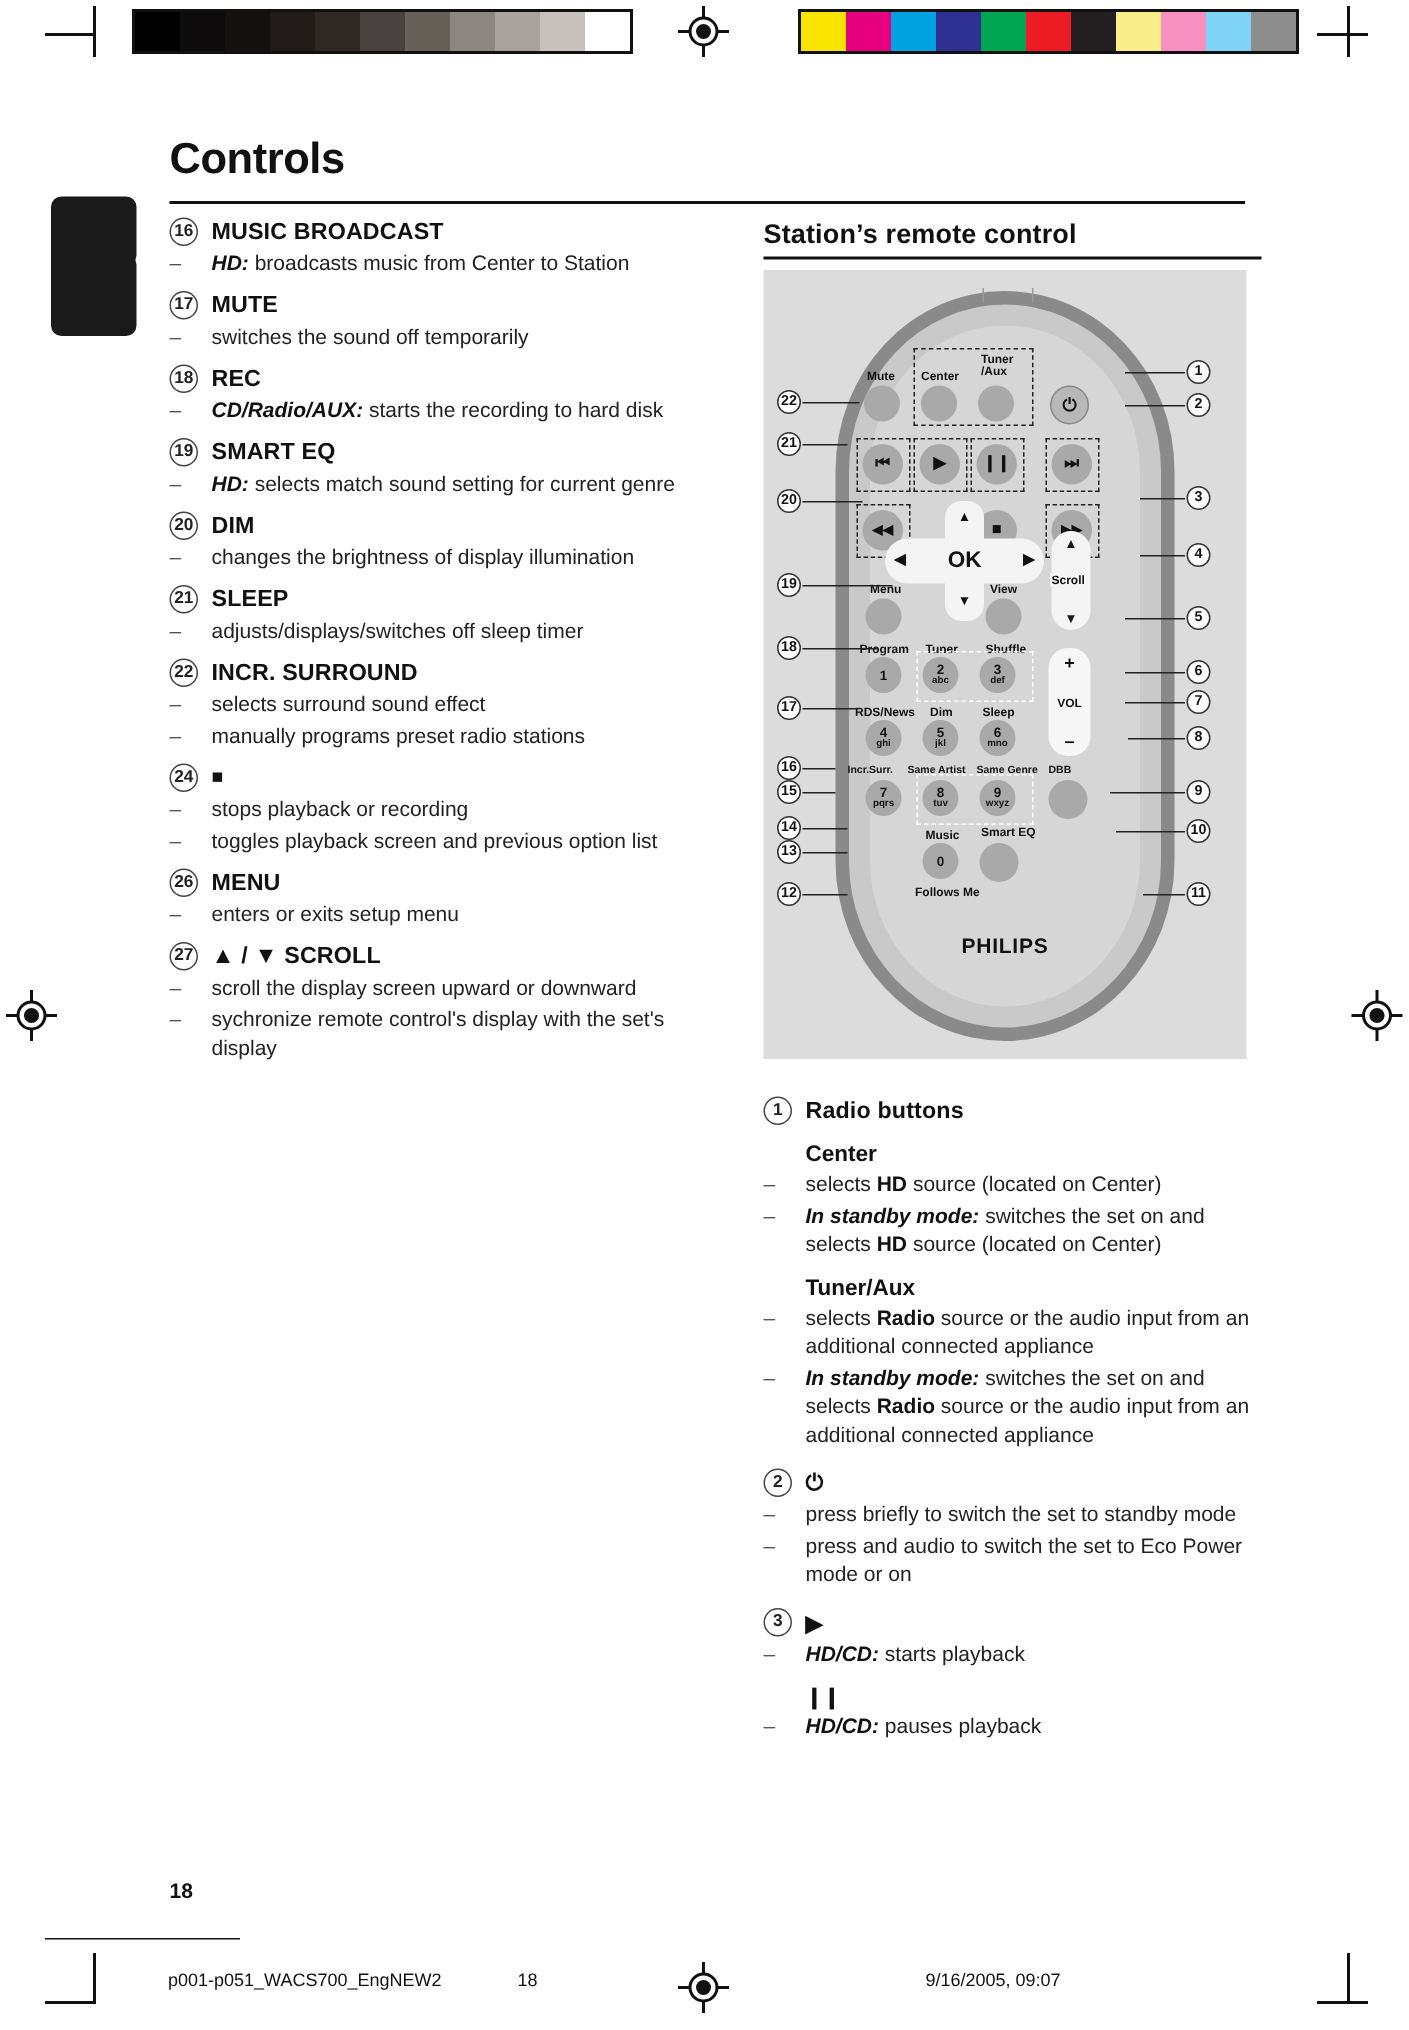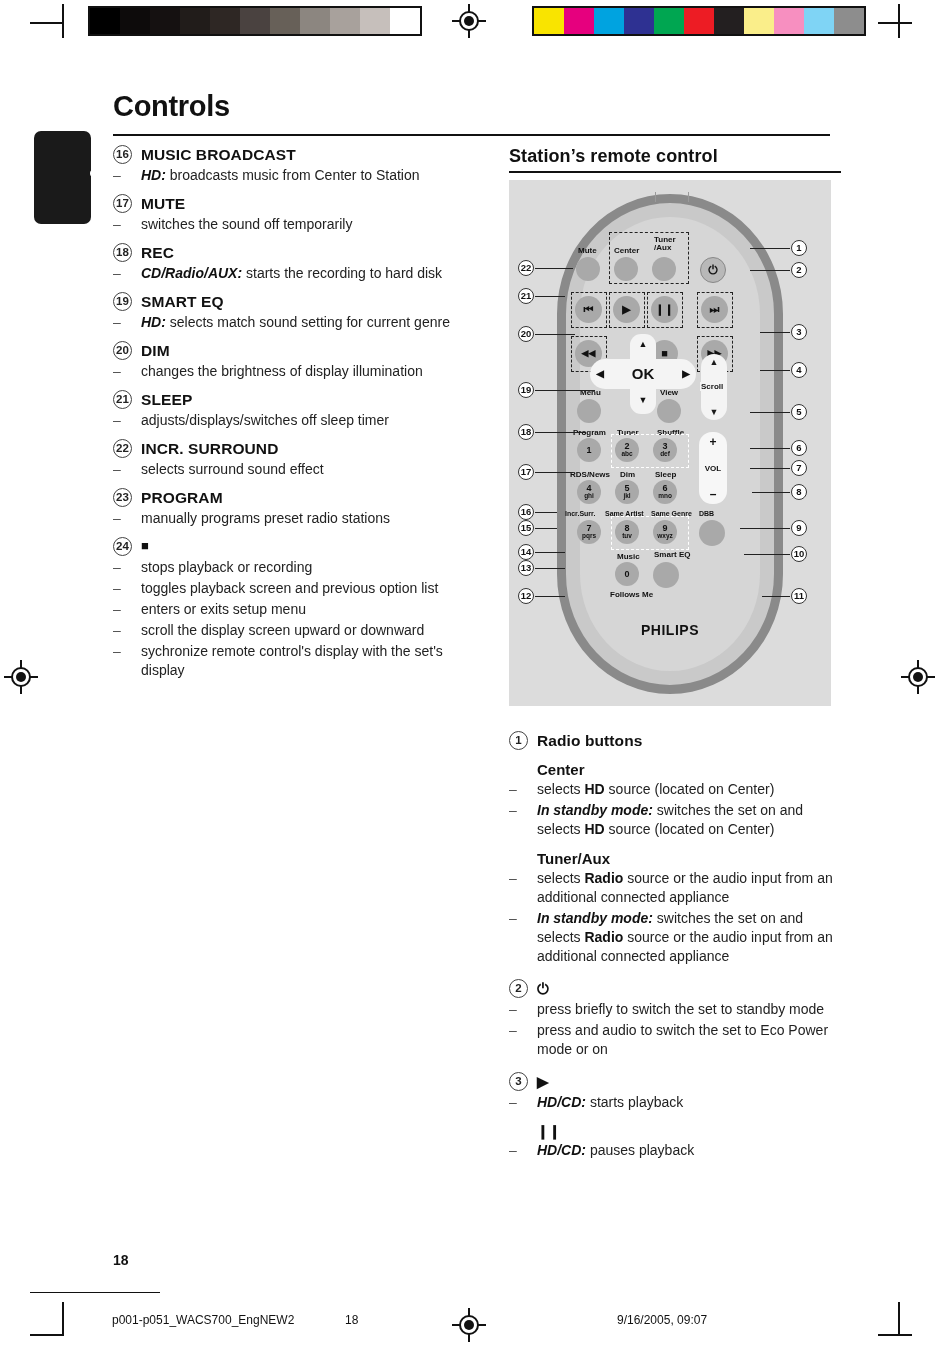--- a/index.html
+++ b/index.html
@@ -283,43 +283,47 @@
         <span class="btxt">adjusts/displays/switches off sleep timer</span>
       </div>
       <div class="sec-head">
         <span class="num">22</span>
         <span class="sec-label">INCR. SURROUND</span>
       </div>
       <div class="bullet">
         <span class="dash">–</span>
         <span class="btxt">selects surround sound effect</span>
       </div>
-      <div class="sec-head">
-        <span class="num">23</span>
-        <span class="sec-label">PROGRAM</span>
-      </div>
       <div class="bullet">
         <span class="dash">–</span>
         <span class="btxt"> manually programs preset radio stations</span>
       </div>
       <div class="sec-head">
         <span class="num">24</span>
         <span class="sec-label glyph">■</span>
       </div>
       <div class="bullet">
         <span class="dash">–</span>
         <span class="btxt">stops playback or recording</span>
       </div>
       <div class="bullet">
         <span class="dash">–</span>
         <span class="btxt">toggles playback screen and previous option list</span>
       </div>
+      <div class="sec-head">
+        <span class="num">26</span>
+        <span class="sec-label">MENU</span>
+      </div>
       <div class="bullet">
         <span class="dash">–</span>
         <span class="btxt">enters or exits setup menu</span>
+      </div>
+      <div class="sec-head">
+        <span class="num">27</span>
+        <span class="sec-label">▲ / ▼ SCROLL</span>
       </div>
       <div class="bullet">
         <span class="dash">–</span>
         <span class="btxt">scroll the display screen upward or downward</span>
       </div>
       <div class="bullet">
         <span class="dash">–</span>
         <span class="btxt">sychronize remote control's display with the set's display</span>
       </div>
     </div>

